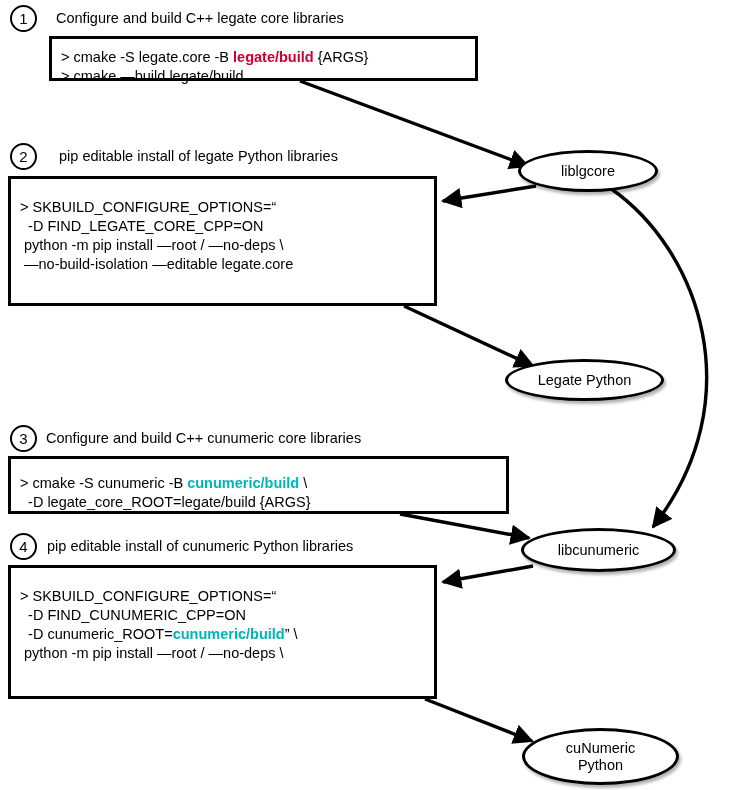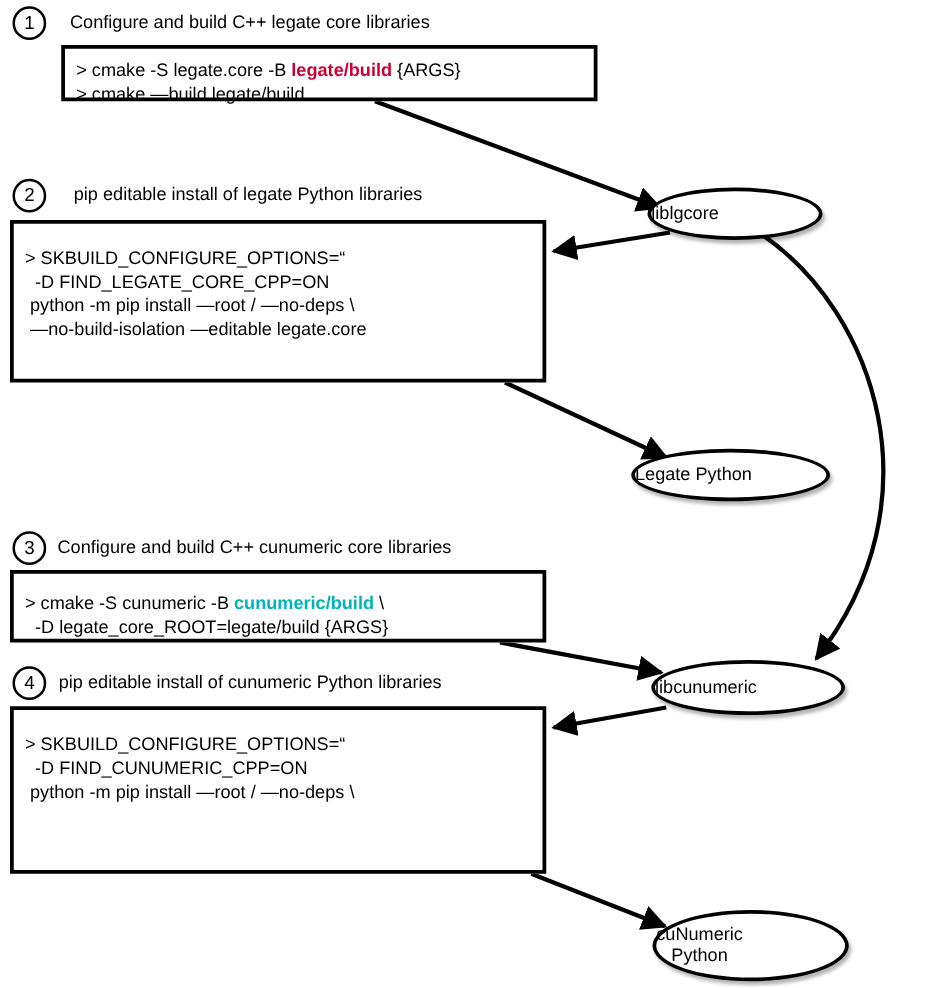--- a/index.html
+++ b/index.html
@@ -72,21 +72,21 @@
 
   
   .node {
     position: absolute;
     border: 3px solid #000;
     border-radius: 50%;
     background: #ffffff;
     box-sizing: border-box;
     display: flex;
     align-items: center;
-    justify-content: flex-start;
+    justify-content: center;
     text-align: center;
     font-size: 14.5px;
     line-height: 17px;
     color: #000;
     box-shadow: 2px 3px 3px rgba(0,0,0,0.30);
   }
 </style>
 </head>
 <body>
 
@@ -143,35 +143,36 @@
     <div class="code-line"><span> —no-build-isolation —editable legate.core</span></div>
   </div>
 
   <div class="step-head" style="left:10px; top:423px;">
     <div class="step-circle">
       <span>3</span>
     </div>
     <div class="step-title" style="margin-left:9px;">Configure and build C++ cunumeric core libraries</div>
   </div>
 
-  <div class="code-box" style="left:8px; top:456px; width:429px; height:58px;">
+  <div class="code-box" style="left:8px; top:456px; width:501px; height:58px;">
     <div class="code-line" style="margin-top:6px;"><span>&gt; cmake -S cunumeric -B </span><span class="hl-cyan">cunumeric/build</span><span> \</span></div>
     <div class="code-line"><span>  -D legate_core_ROOT=legate/build {ARGS}</span></div>
   </div>
 
   <div class="step-head" style="left:10px; top:531px;">
     <div class="step-circle">
       <span>4</span>
     </div>
     <div class="step-title" style="margin-left:10px;">pip editable install of cunumeric Python libraries</div>
   </div>
 
   <div class="code-box" style="left:8px; top:565px; width:429px; height:134px;">
     <div class="code-line" style="margin-top:10px;"><span>&gt; SKBUILD_CONFIGURE_OPTIONS=“</span></div>
     <div class="code-line"><span>  -D FIND_CUNUMERIC_CPP=ON</span></div>
+    <div class="code-line"><span>  -D cunumeric_ROOT=</span><span class="hl-cyan">cunumeric/build</span><span>” \</span></div>
     <div class="code-line"><span> python -m pip install —root / —no-deps \</span></div>
   </div>
 
   <div class="node" style="left:518px; top:150px; width:140px; height:42px;">
     <span>liblgcore</span>
   </div>
 
   <div class="node" style="left:505px; top:359px; width:159px; height:42px;">
     <span>Legate Python</span>
   </div>

